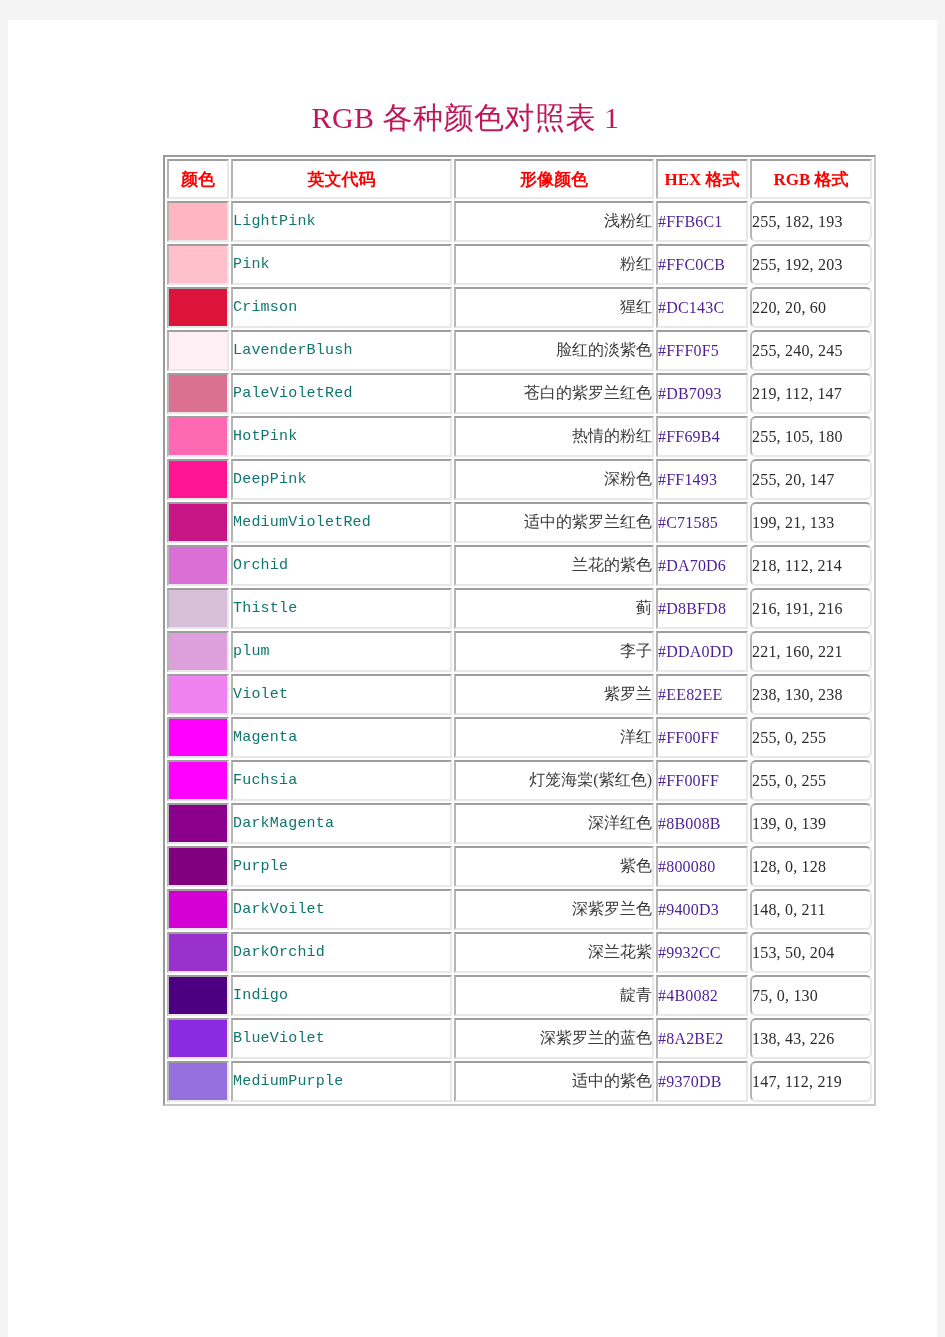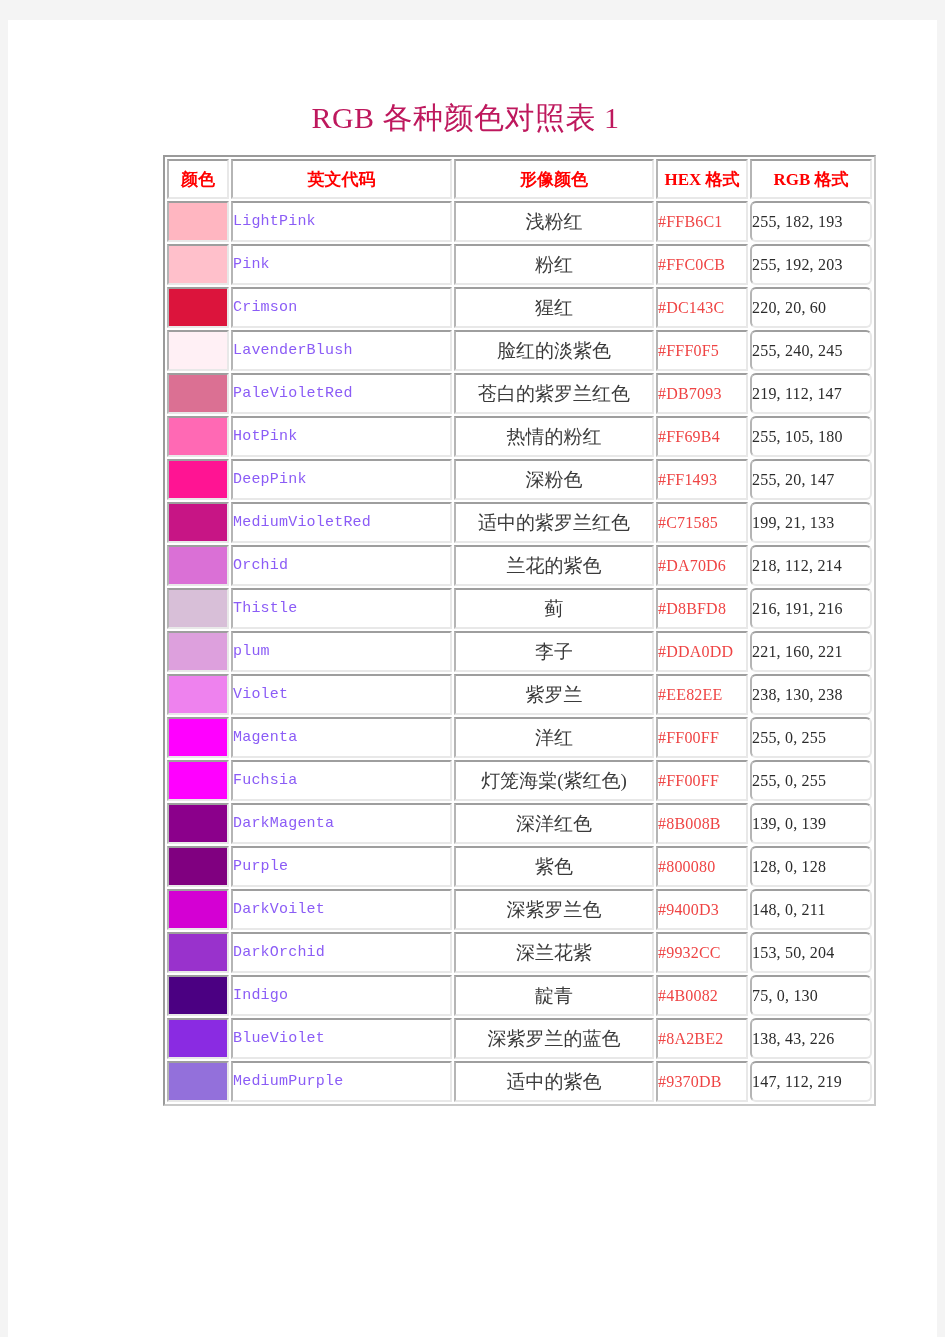--- a/index.html
+++ b/index.html
@@ -99,40 +99,40 @@
   }
   .swatch-fill {
     width: 100%;
     height: 37px;
     display: block;
   }
 
   td.cell-name {
     font-family: "Liberation Mono", monospace;
     font-size: 15px;
-    color: #8b5cf6;
+    color: #0f766e;
     padding-left: 9px;
     text-align: left;
     white-space: nowrap;
     letter-spacing: 0.2px;
   }
 
   td.cell-cn {
     font-family: "Liberation Serif", serif;
-    font-size: 19px;
+    font-size: 16px;
     color: #3a3a3a;
     padding-left: 8px;
-    text-align: center;
+    text-align: right;
     white-space: nowrap;
   }
 
   td.cell-hex {
     font-family: "Liberation Serif", serif;
     font-size: 16px;
-    color: #ef4444;
+    color: #4c1d95;
     padding-left: 7px;
     text-align: left;
     white-space: nowrap;
     letter-spacing: 0.2px;
   }
 
   td.cell-rgb {
     font-family: "Liberation Serif", serif;
     font-size: 16px;
     color: #2b2b2b;

